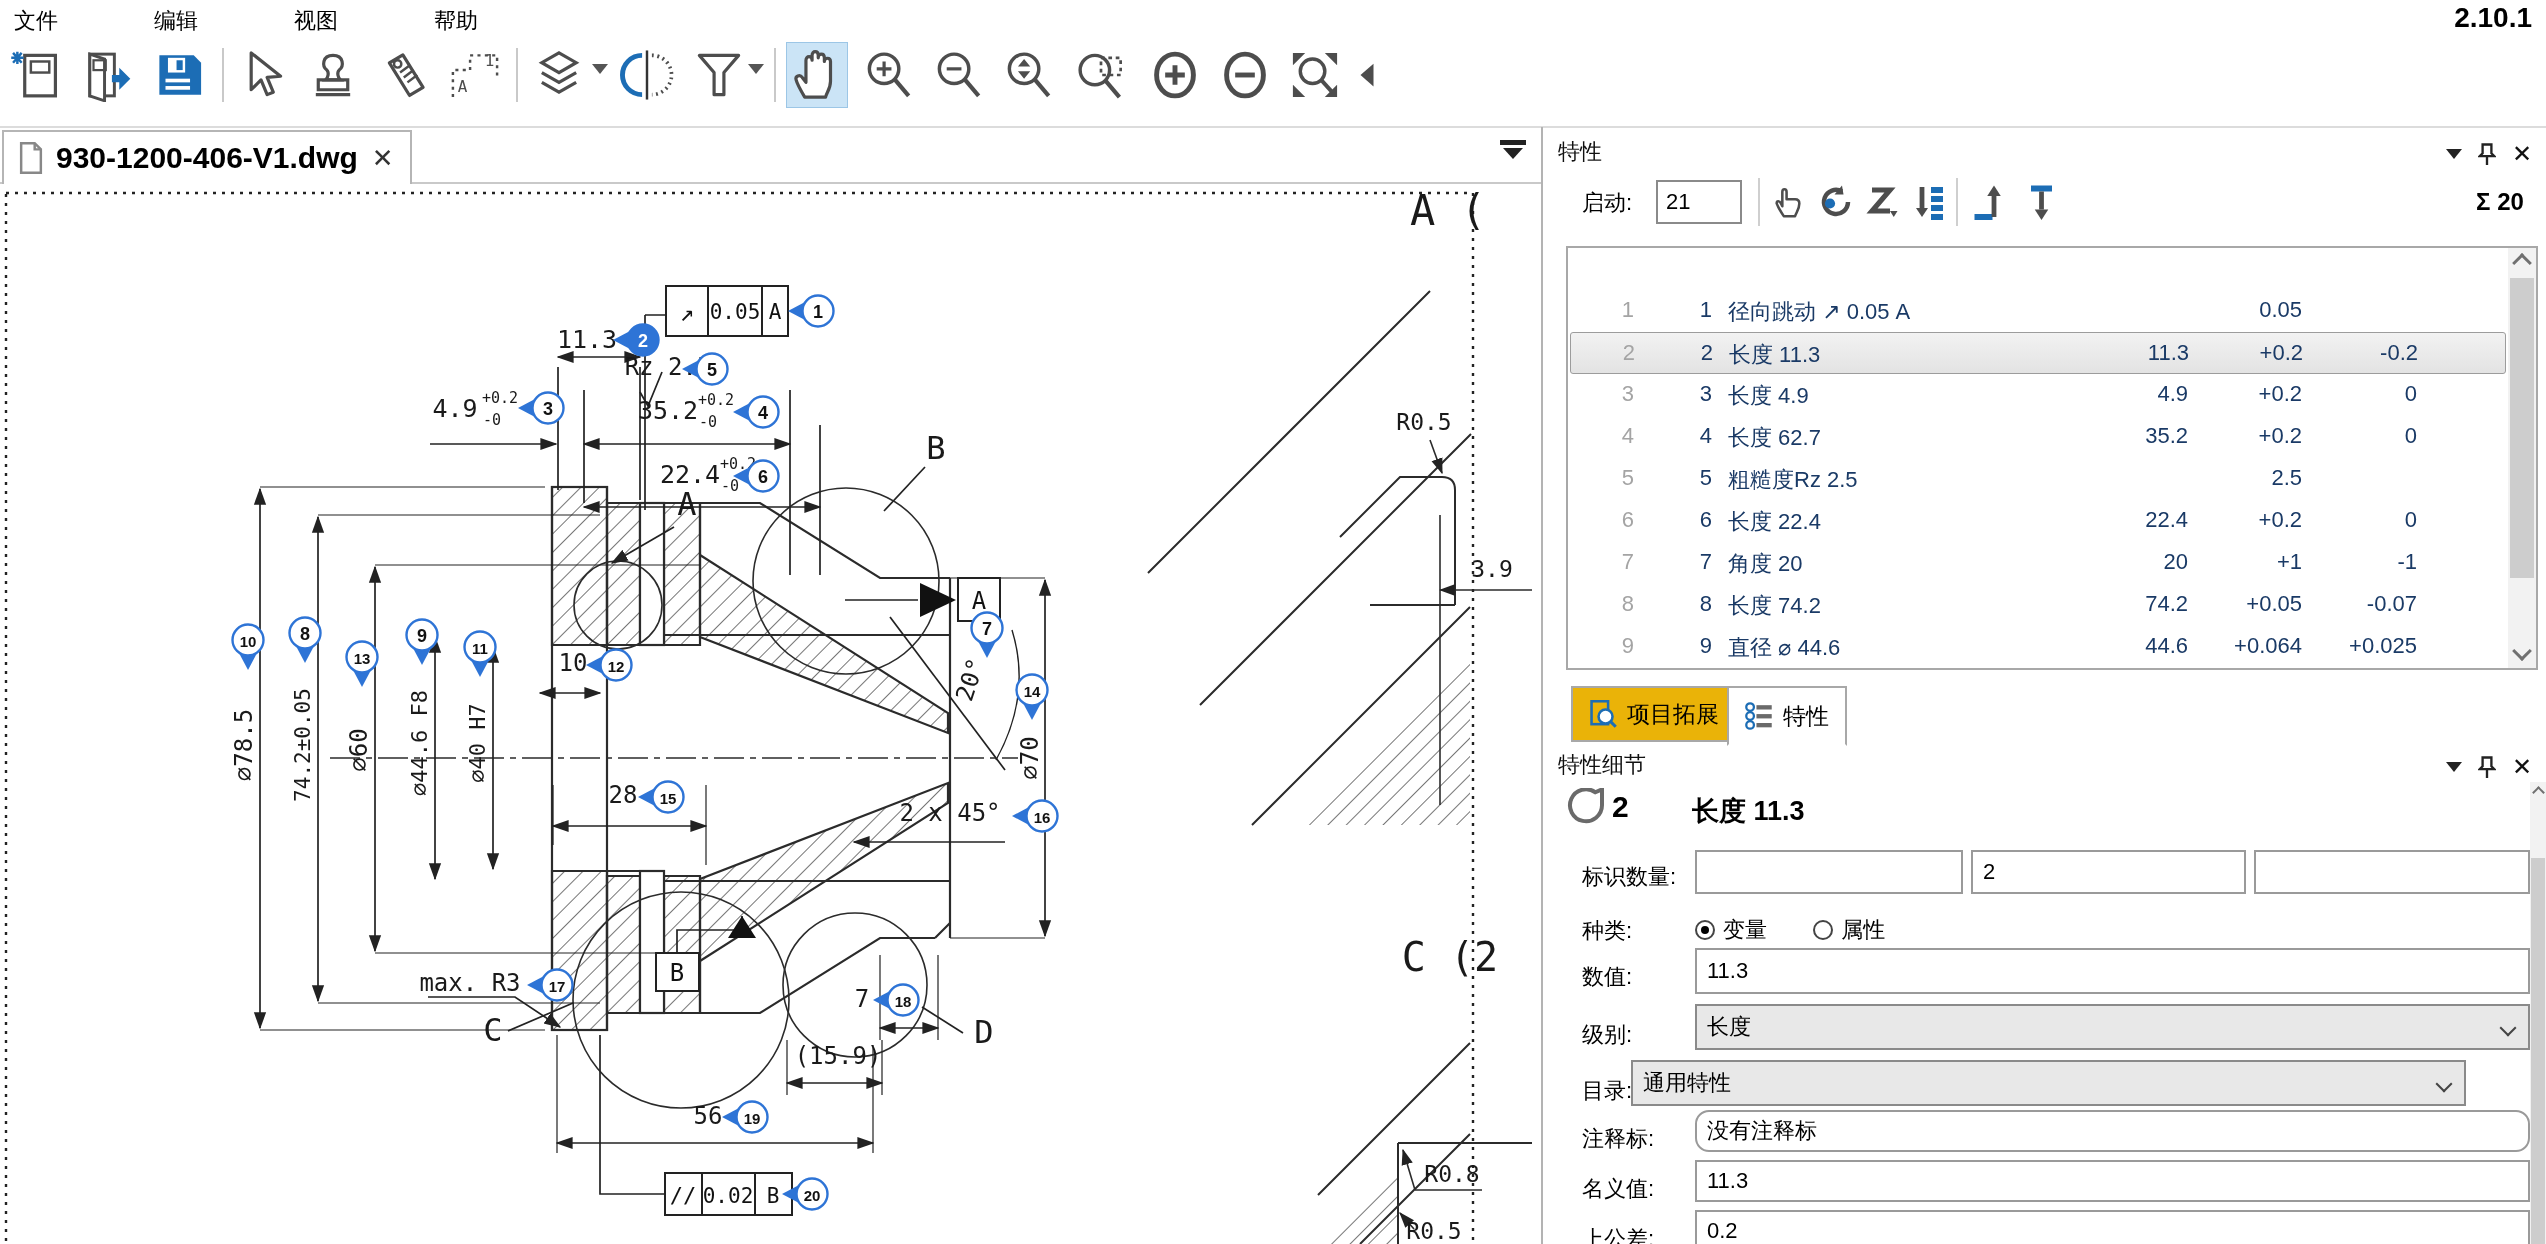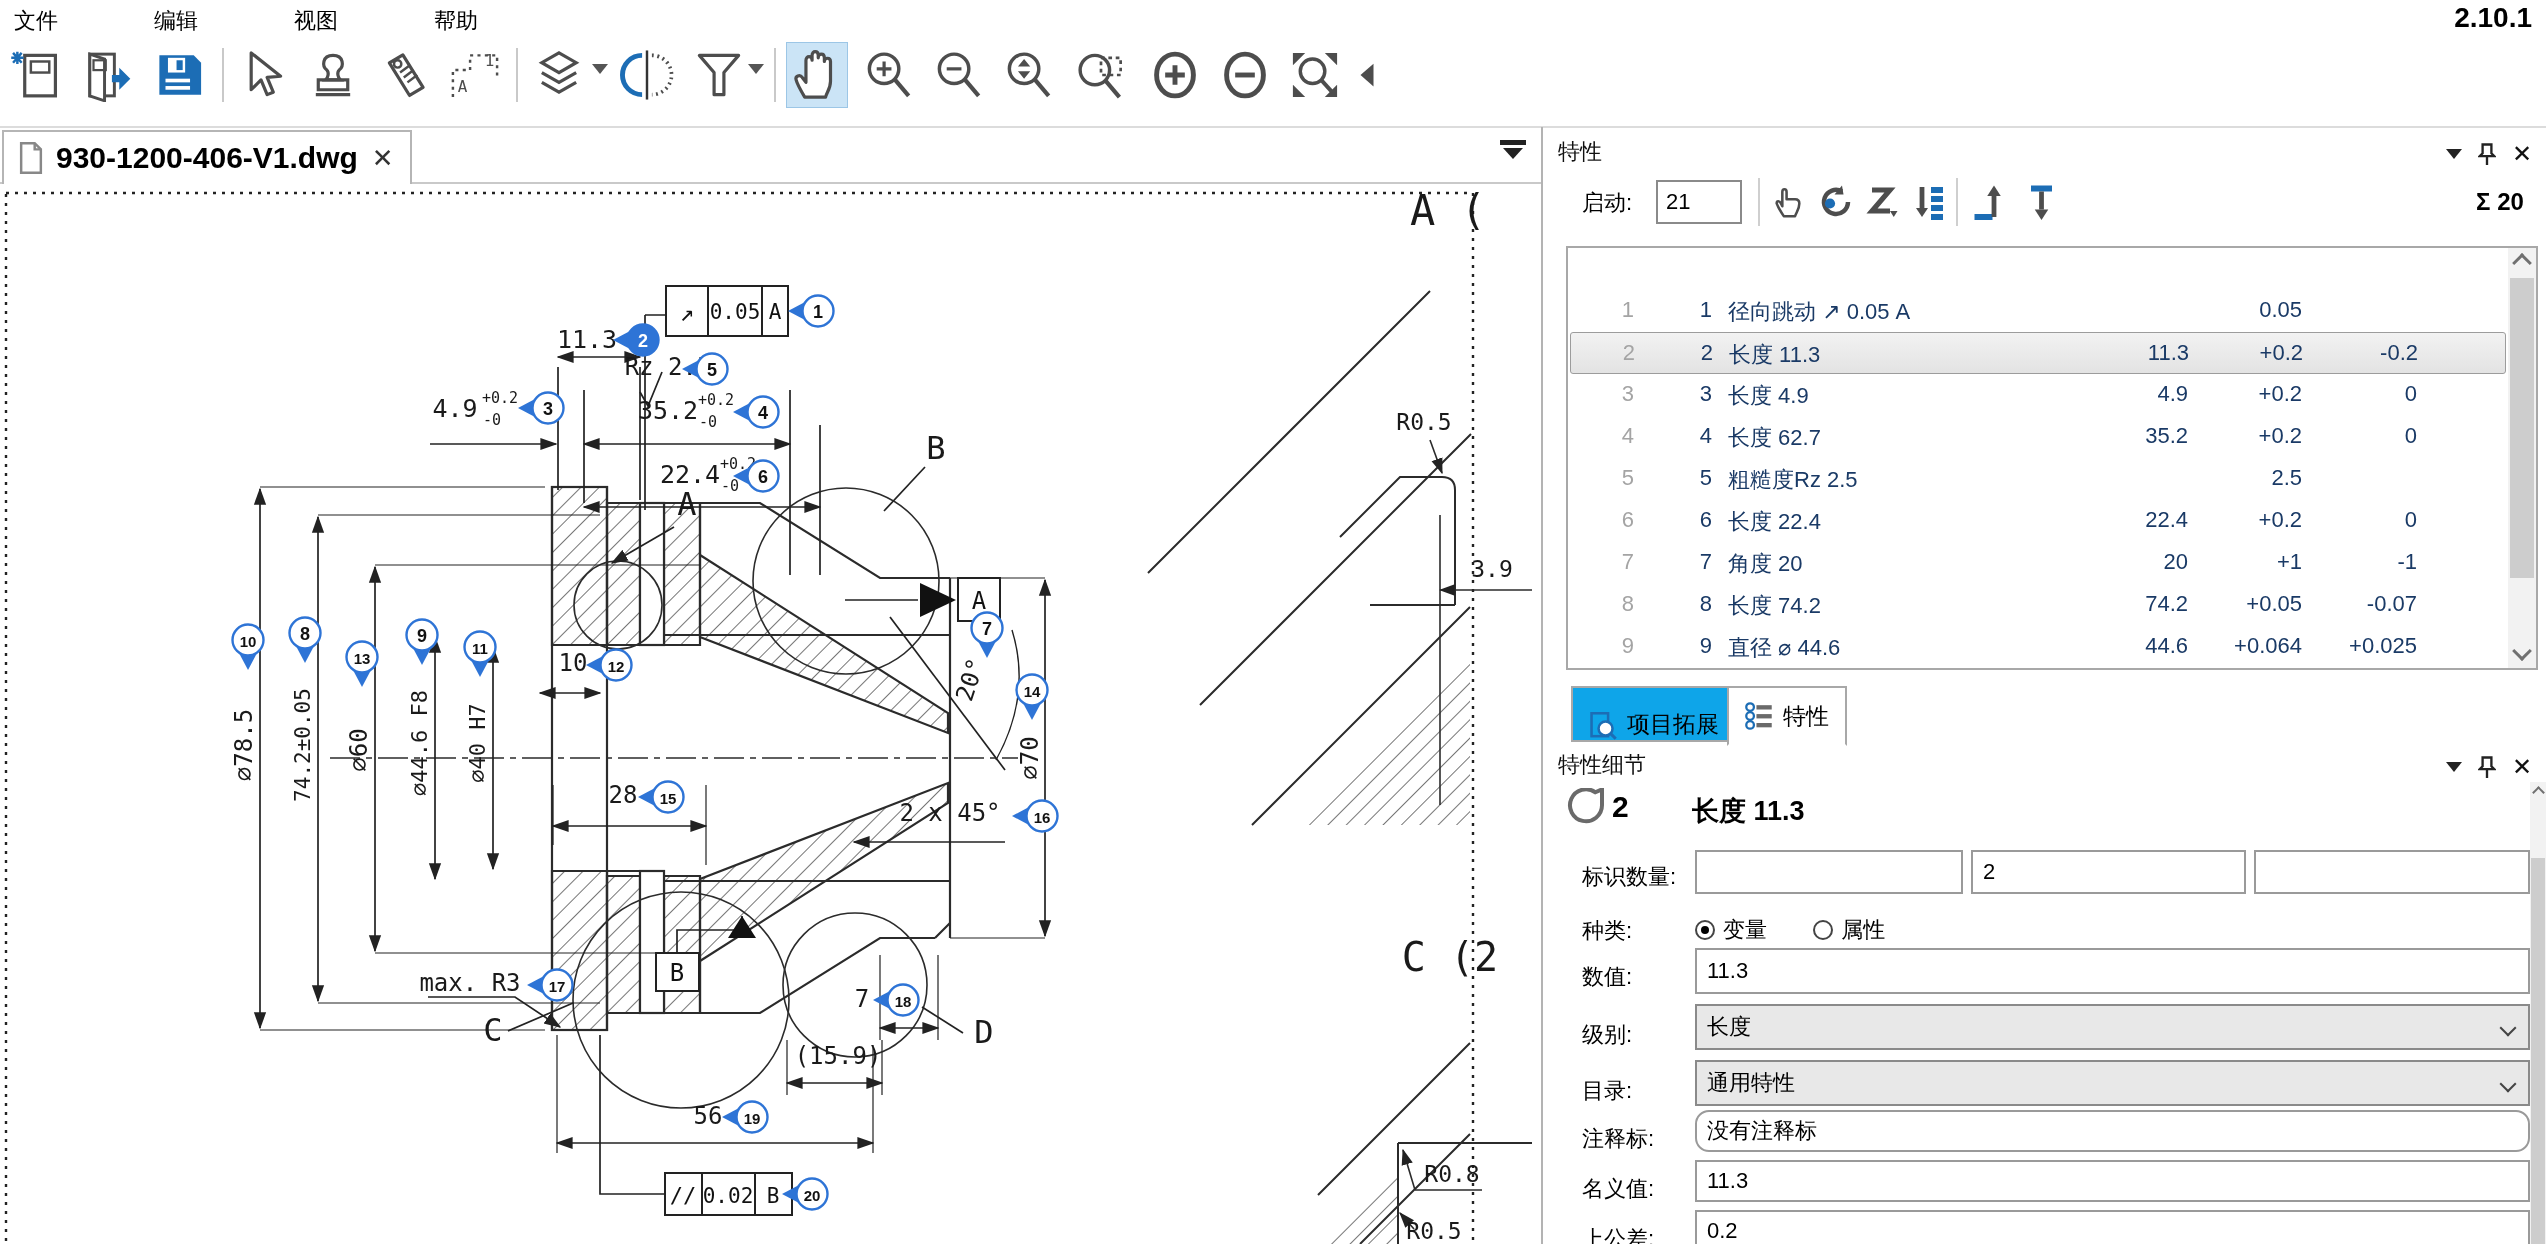--- a/index.html
+++ b/index.html
@@ -62,21 +62,21 @@
   .tcell.dn  { width:112px; text-align:right; left:735px; }
   
   #tscroll { position:absolute; right:0; top:0; width:28px; height:420px; background:#f2f2f2; }
   .chev { width:14px; height:14px; border-right:3px solid #707070; border-bottom:3px solid #707070; margin:8px auto; }
   .chev.up { transform:rotate(-135deg); }
   .chev.down { transform:rotate(45deg); }
   #tthumb { position:absolute; left:2px; top:30px; width:24px; height:300px; background:#cdcdcd; }
 
   
   .subtab { position:absolute; top:686px; height:56px; display:flex; align-items:center; gap:10px; padding:0 16px; font-size:23px; }
-  #tab-project { left:1571px; background:#0ea5e9; border:2px solid #a8a8a8;align-items:flex-end; }
+  #tab-project { left:1571px; background:#eab308; border:2px solid #a8a8a8; }
   #tab-props { left:1727px; background:#fff; border:2px solid #a8a8a8; border-bottom:2px solid #fff; height:60px; }
 
   
   #details-heading-no { position:absolute; left:1612px; top:790px; font-size:30px; font-weight:bold; }
   #details-heading { position:absolute; left:1692px; top:793px; font-size:27px; font-weight:bold; }
   .flabel { position:absolute; left:1582px; font-size:22px; }
   .finput { position:absolute; border:2px solid #9a9a9a; background:#fff; font-size:22px; padding:0 10px; font-family:inherit; }
   .fselect { position:absolute; border:2px solid #8a8a8a; background:#e8e8e8; font-size:22px; padding:6px 10px; }
   .fselect::after { content:""; position:absolute; right:14px; top:16px; width:10px; height:10px; border-right:2px solid #444; border-bottom:2px solid #444; transform:rotate(45deg); }
   .radio { display:inline-block; width:20px; height:20px; border:2px solid #444; border-radius:50%; position:relative; vertical-align:-3px; margin-right:8px; }
@@ -717,21 +717,21 @@
   <span class="opt"><span class="radio"></span><span>属性</span></span>
 </div>
 
 <div class="flabel" style="top:962px">数值:</div>
 <input class="finput" style="left: 1695px; top: 948px; width: 835px; height: 46px;" value="11.3">
 
 <div class="flabel" style="top:1020px">级别:</div>
 <div class="fselect" style="left:1695px; top:1004px; width:835px; height:46px"><span>长度</span></div>
 
 <div class="flabel" style="top:1076px">目录:</div>
-<div class="fselect" style="left:1695px; top:1060px; width:835px; height:46px"><span>通用特性</span></div>
+<div class="fselect" style="left:1631px; top:1060px; width:835px; height:46px"><span>通用特性</span></div>
 
 <div class="flabel" style="top:1124px">注释标:</div>
 <input class="finput" style="left: 1695px; top: 1110px; width: 835px; height: 42px; border-radius: 14px;" value="没有注释标">
 
 <div class="flabel" style="top:1174px">名义值:</div>
 <input class="finput" style="left: 1695px; top: 1160px; width: 835px; height: 42px;" value="11.3">
 
 <div class="flabel" style="top:1224px">上公差:</div>
 <input class="finput" style="left: 1695px; top: 1210px; width: 835px; height: 42px;" value="0.2">
 

